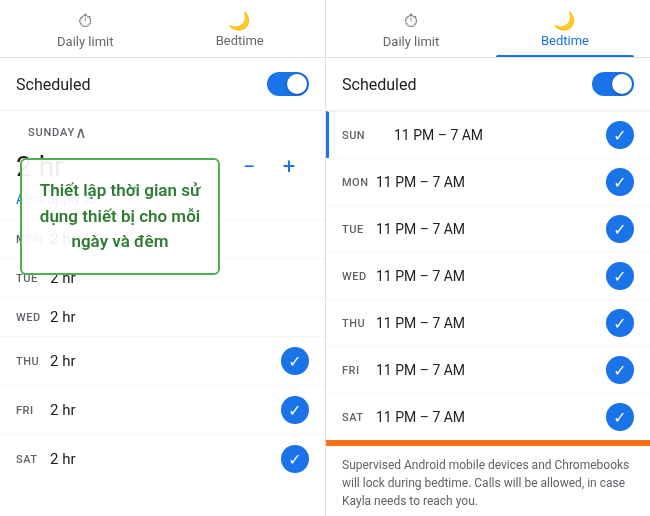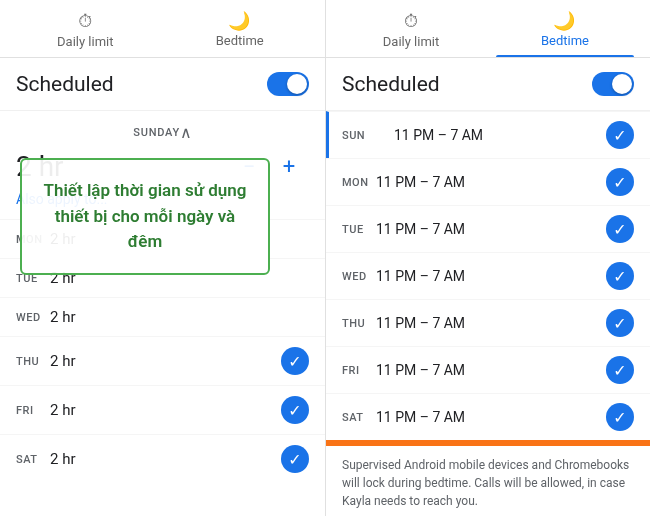--- a/index.html
+++ b/index.html
@@ -65,21 +65,21 @@
     
     .scheduled-row {
       display: flex;
       flex-direction: row;
       align-items: center;
       justify-content: space-between;
       padding: 14px 16px;
       border-bottom: 1px solid #f0f0f0;
     }
     .scheduled-label {
-      font-size: 21px;
+      font-size: 16px;
       color: #202124;
     }
 
     
     .toggle {
       width: 42px;
       height: 24px;
       background: #1a73e8;
       border-radius: 12px;
       position: relative;
@@ -95,22 +95,23 @@
       top: 2px;
       right: 2px;
       box-shadow: 0 1px 3px rgba(0,0,0,0.3);
     }
 
     
     .section-header {
       display: flex;
       flex-direction: row;
       align-items: center;
-      justify-content: center;
+      justify-content: flex-start;
       padding: 12px 16px 4px;
+      margin-left: 12px;
     }
     .section-label {
       font-size: 11px;
       color: #5f6368;
       letter-spacing: 0.8px;
       font-weight: 500;
     }
     .chevron-icon {
       font-size: 16px;
       color: #5f6368;
@@ -219,21 +220,21 @@
       color: #5f6368;
       line-height: 1.5;
       border-top: 6px solid #f97316;
     }
 
     
     .overlay-box {
       position: absolute;
       top: 158px;
       left: 20px;
-      width: 250px;
+      width: 200px;
       background: rgba(255,255,255,0.92);
       border: 2.5px solid #4caf50;
       border-radius: 6px;
       padding: 18px 14px;
       z-index: 10;
       text-align: center;
     }
     .overlay-text {
       font-size: 17px;
       font-weight: 600;

